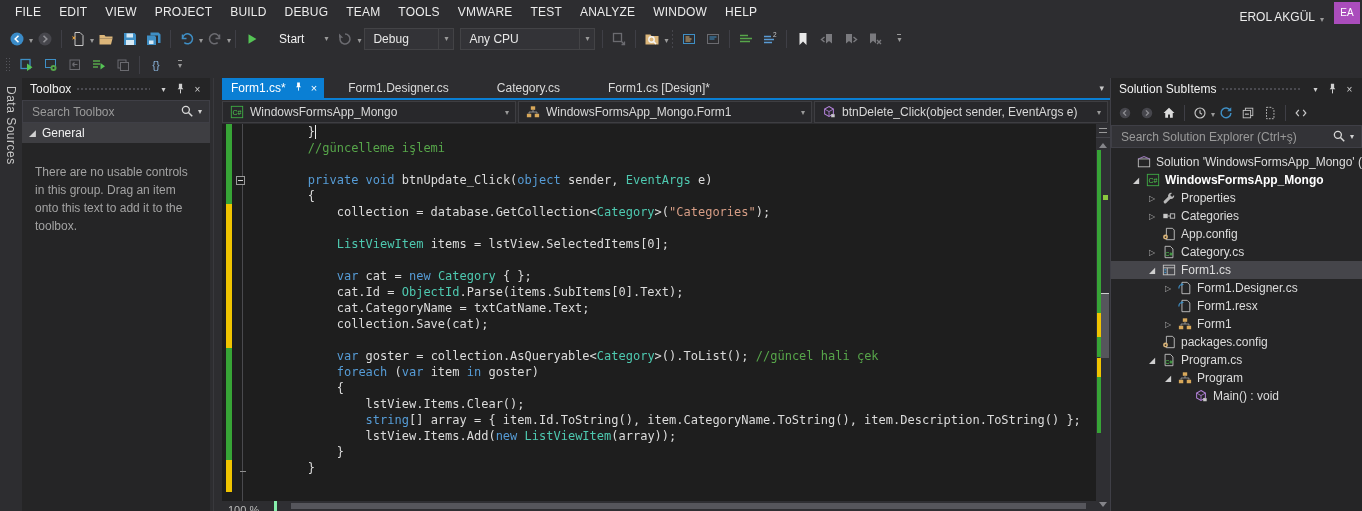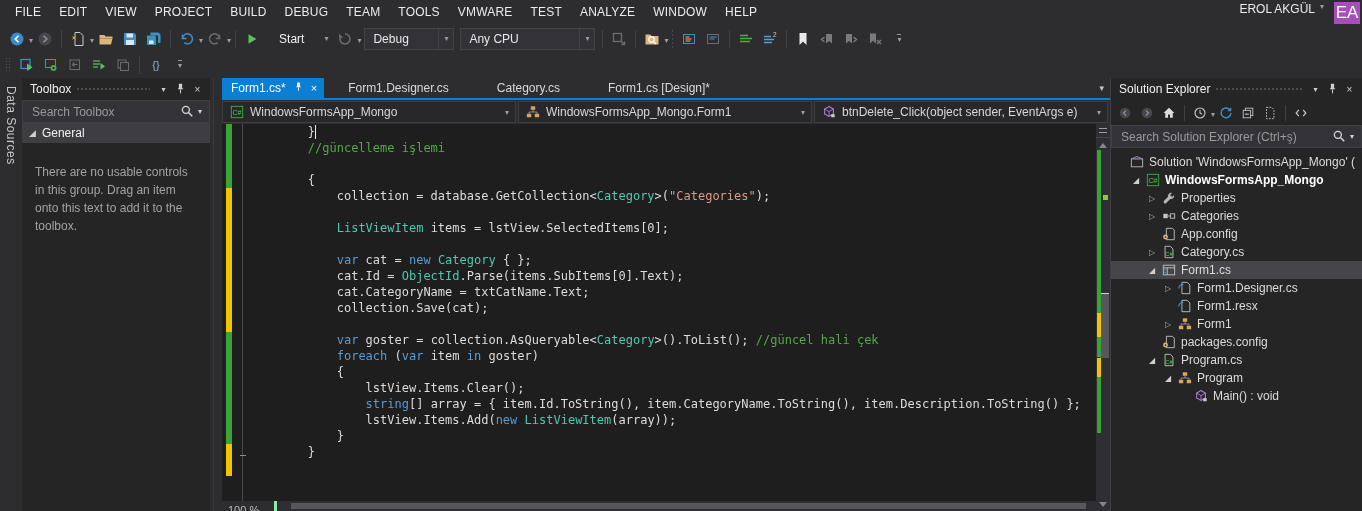--- a/index.html
+++ b/index.html
@@ -1,24 +1,24 @@
 <!DOCTYPE html>
 <html><head>
 <meta charset="utf-8">
 <style>
   html,body{margin:0;padding:0}
   body{width:1362px;height:511px;overflow:hidden;background:#2d2d30;
        font-family:"Liberation Sans",sans-serif;color:#dcdcdc;position:relative;font-size:12px}
   
   .menubar{height:25px;display:flex;align-items:center;padding-left:6px}
   .menu-item{padding:0 9px;line-height:25px;color:#ececec;letter-spacing:.2px}
-  .account{margin-left:auto;display:flex;align-items:flex-start}
+  .account{margin-left:auto;display:flex;align-items:flex-end}
   .account-name{color:#ececec;padding-right:3px}
   .chev{color:#9a9a9a;font-size:8px;padding:0 2px}
-  .avatar{width:26px;height:22px;color:#fff;font-size:17px;display:flex;align-items:center;justify-content:center;margin:0 2px 0 8px}
+  .avatar{width:26px;height:22px;color:#fff;font-size:10px;display:flex;align-items:center;justify-content:center;margin:0 2px 0 8px}
   
   .toolbar{display:flex;align-items:center;padding:0 5px}
   .tb1{height:27px}.tb2{height:26px}
   .tbtn{width:24px;height:24px;display:flex;align-items:center;justify-content:center;background:none;border:none;padding:0;flex:none}
   .tsep{width:1px;height:18px;background:#3f3f46;margin:0 4px;flex:none}
   .tsep.dotted{background:repeating-linear-gradient(#46464c 0 2px,transparent 2px 4px)}
   .dd{flex:none}
   .grip{width:5px;height:16px;margin-right:5px;background-image:radial-gradient(#55555c 1px,transparent 1px);background-size:3px 3px;flex:none}
   .start-btn{display:flex;align-items:center;gap:20px;background:none;border:none;color:#f1f1f1;font-size:12px;font-family:inherit;padding:0 5px}
   .combo{height:20px;background:#333337;border:1px solid #434346;display:flex;align-items:center;color:#e8e8e8;margin:0 3px;flex:none}
@@ -411,20 +411,27 @@
             <span class="fcell"></span>
             <span class="ctext"><span class="tok p">        </span><span class="tok c">//güncelleme işlemi</span></span>
           </div>
           <div class="code-line">
             <span class="cbar" style="background: rgb(55, 164, 54);"></span>
             <span class="fcell"></span>
             <span class="ctext"></span>
           </div>
           <div class="code-line">
             <span class="cbar" style="background: rgb(55, 164, 54);"></span>
+            <span class="fcell">
+              <span class="fold-box"></span>
+            </span>
+            <span class="ctext"><span class="tok p">        </span><span class="tok k">private</span><span class="tok p"> </span><span class="tok k">void</span><span class="tok p"> btnUpdate_Click(</span><span class="tok k">object</span><span class="tok p"> sender, </span><span class="tok t">EventArgs</span><span class="tok p"> e)</span></span>
+          </div>
+          <div class="code-line">
+            <span class="cbar" style="background: rgb(55, 164, 54);"></span>
             <span class="fcell"></span>
             <span class="ctext"><span class="tok p">        {</span></span>
           </div>
           <div class="code-line">
             <span class="cbar" style="background: rgb(240, 196, 0);"></span>
             <span class="fcell"></span>
             <span class="ctext"><span class="tok p">            collection = database.GetCollection&lt;</span><span class="tok t">Category</span><span class="tok p">&gt;(</span><span class="tok s">"Categories"</span><span class="tok p">);</span></span>
           </div>
           <div class="code-line">
             <span class="cbar" style="background: rgb(240, 196, 0);"></span>
@@ -532,21 +539,21 @@
         <div class="hzoom">100 %</div>
         <div class="htrack">
           <div class="hthumb"></div>
         </div>
       </div>
     </div>
   </div>
 
   <div class="sepanel">
     <div class="panel-header">
-      <span>Solution Explorer</span>
+      <span>Solution SubItems</span>
       <span class="panel-texture"></span>
       <span class="panel-btn" style="font-size:8px">▾</span>
       <span class="panel-btn" id="se-pin"><svg width="13" height="13" viewBox="0 0 16 16" xmlns="http://www.w3.org/2000/svg">
             <path d="M6 2h4v5l1.5 2h-7L6 7z" fill="#d0d0d0"></path>
             <path d="M8 9v5" stroke="#d0d0d0" stroke-width="1.3"></path>
           </svg></span>
       <span class="panel-btn">×</span>
     </div>
     <div class="se-toolbar" id="se-toolbar">
         <button class="tbtn se-btn" style="background: none; border: none;">
@@ -601,21 +608,21 @@
       </div>
     <div class="searchrow">
       <input class="search-input" placeholder="Search Solution Explorer (Ctrl+ş)" style="">
       <span class="panel-btn" id="se-mag"><svg width="14" height="14" viewBox="0 0 16 16" xmlns="http://www.w3.org/2000/svg">
             <circle cx="6.7" cy="6.7" r="4" fill="none" stroke="#d8d8d8" stroke-width="1.5"></circle>
             <path d="M9.7 9.7 14 14" stroke="#d8d8d8" stroke-width="1.7"></path>
           </svg></span>
       <span class="panel-btn" style="font-size:8px;width:10px">▾</span>
     </div>
     <div class="tree" id="tree">
-        <div class="tree-row" style="padding-left: 4px;">
+        <div class="tree-row" style="padding-left: 4px; justify-content: flex-end;">
           <span class="arrow"></span>
           <span class="ticon">
             <svg width="14" height="14" viewBox="0 0 16 16" xmlns="http://www.w3.org/2000/svg">
               <rect x="1.5" y="4.5" width="13" height="9" fill="none" stroke="#c0c0c0"></rect>
               <path d="M1.5 4.5 8 1.8l6.5 2.7" fill="none" stroke="#9b7cb8" stroke-width="1.3"></path>
             </svg>
           </span>
           <span class="tlabel">Solution 'WindowsFormsApp_Mongo' (</span>
         </div>
         <div class="tree-row" style="padding-left: 20px;">

